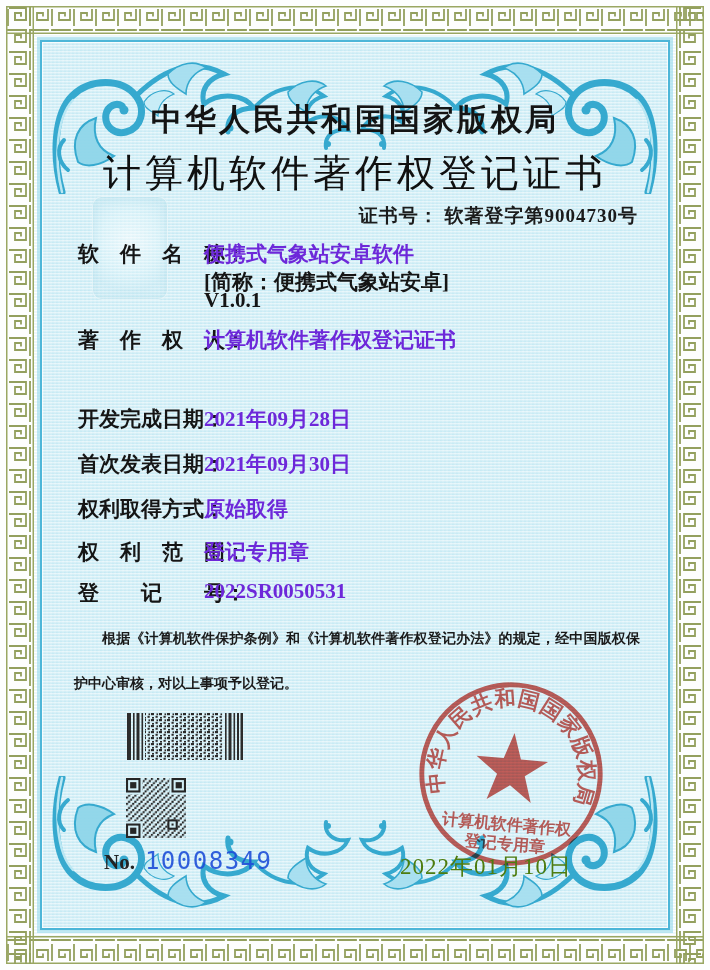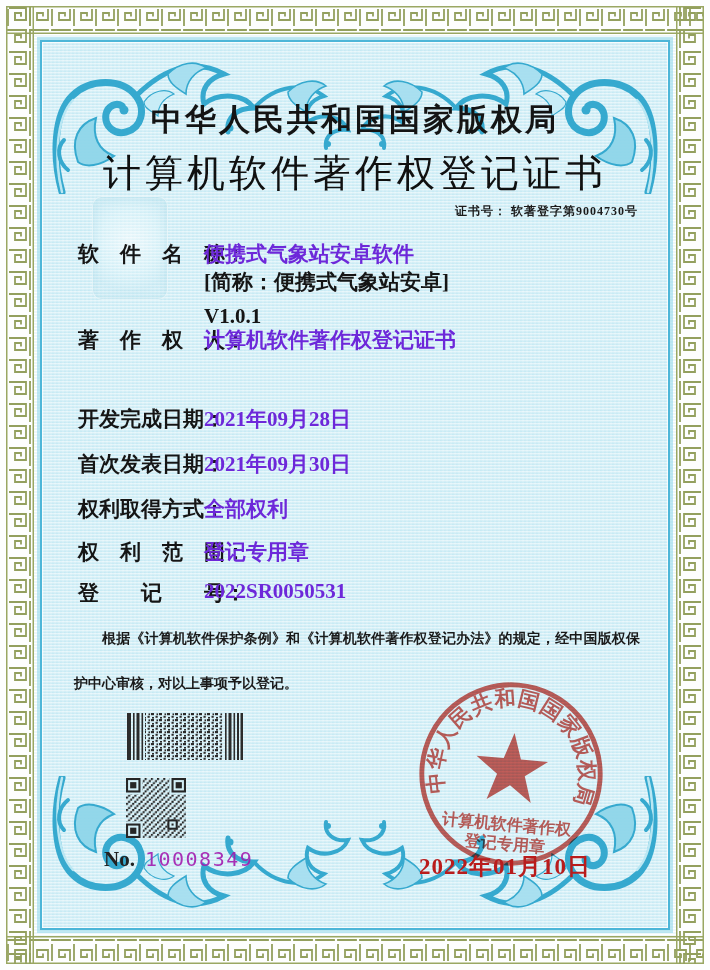--- a/index.html
+++ b/index.html
@@ -49,47 +49,47 @@
   .authority{
     position:absolute;left:0;right:0;top:99px;text-align:center;
     font-size:31px;font-weight:700;letter-spacing:3px;color:#141414;
   }
   .cert-title{
     position:absolute;left:0;right:0;top:148px;text-align:center;
     font-size:38px;font-weight:400;letter-spacing:4px;color:#101010;
   }
   .cert-no{
     position:absolute;right:72px;top:203px;
-    font-size:12px;font-weight:700;color:#1b1b1b;letter-spacing:1px;
+    font-size:19px;font-weight:700;color:#1b1b1b;letter-spacing:1px;
   }
   .field{position:absolute;left:78px;font-size:21px;font-weight:700;white-space:nowrap;}
   .field .lab{display:inline-block;width:126px;color:#151515;}
   .field .val{position:absolute;left:126px;color:#6d28d9;white-space:nowrap;}
   .name-extra{position:absolute;left:204px;font-size:21px;font-weight:700;color:#151515;white-space:nowrap;}
   .statement{
     position:absolute;left:74px;top:616px;width:566px;
     font-size:14px;line-height:45px;font-weight:700;color:#1a1a1a;
     text-indent:2em;text-align:justify;
   }
   
   .barcode{position:absolute;left:127px;top:713px;width:116px;height:47px;z-index:4;}
   .qrcode{position:absolute;left:126px;top:778px;width:60px;height:60px;z-index:4;}
   .barcode svg,.qrcode svg{display:block;width:100%;height:100%;}
   .serial{position:absolute;left:104px;top:847px;z-index:4;font-size:21px;font-weight:700;color:#222;}
   .serial .num{
     font-family:"DejaVu Sans Mono",monospace;font-weight:400;
-    color:#a21caf;letter-spacing:1.5px;font-size:20px;margin-left:10px;opacity:.9;
+    color:#1d4ed8;letter-spacing:1.5px;font-size:24px;margin-left:10px;opacity:.9;
   }
   
   .seal{position:absolute;left:413px;top:676px;width:196px;height:196px;z-index:5;
         opacity:.88;transform:rotate(5deg);mix-blend-mode:multiply;}
   .seal svg{display:block;width:100%;height:100%;}
   .issue-date{
-    position:absolute;left:400px;top:851px;width:210px;text-align:center;z-index:6;
-    font-size:23px;font-weight:700;color:#b91c1c;letter-spacing:1px;
+    position:absolute;left:400px;top:851px;width:210px;text-align:left;z-index:6;
+    font-size:23px;font-weight:400;color:#4d7c0f;letter-spacing:1px;
   }
 </style>
 </head>
 <body>
 
 <svg width="0" height="0" style="position:absolute" aria-hidden="true">
   <defs>
     <pattern id="gk" width="22" height="22" patternUnits="userSpaceOnUse">
       <path d="M2,20 L2,2 L20,2 L20,14 L9,14 L9,7 L15,7 L15,10.5" fill="none" stroke="#93a05e" stroke-width="1.8"></path>
     </pattern>
@@ -180,37 +180,37 @@
 <div class="layer">
   <div class="authority">中华人民共和国国家版权局</div>
   <div class="cert-title">计算机软件著作权登记证书</div>
   <div class="cert-no">证书号：  软著登字第9004730号</div>
 
   <div class="field" style="top:240px">
     <span class="lab">软　件　名　称：</span>
     <span class="val">便携式气象站安卓软件</span>
   </div>
   <div class="name-extra" style="top:268px">[简称：便携式气象站安卓]</div>
-  <div class="name-extra" style="top:304px">V1.0.1</div>
+  <div class="name-extra" style="top:288px">V1.0.1</div>
 
   <div class="field" style="top:326px">
     <span class="lab">著　作　权　人：</span>
     <span class="val">计算机软件著作权登记证书</span>
   </div>
   <div class="field" style="top:405px">
     <span class="lab">开发完成日期：</span>
     <span class="val">2021年09月28日</span>
   </div>
   <div class="field" style="top:450px">
     <span class="lab">首次发表日期：</span>
     <span class="val">2021年09月30日</span>
   </div>
   <div class="field" style="top:495px">
     <span class="lab">权利取得方式：</span>
-    <span class="val">全部权利</span>
+    <span class="val">原始取得</span>
   </div>
   <div class="field" style="top:538px">
     <span class="lab">权　利　范　围：</span>
     <span class="val">登记专用章</span>
   </div>
   <div class="field" style="top:579px">
     <span class="lab">登　　记　　号：</span>
     <span class="val">2022SR0050531</span>
   </div>
 

